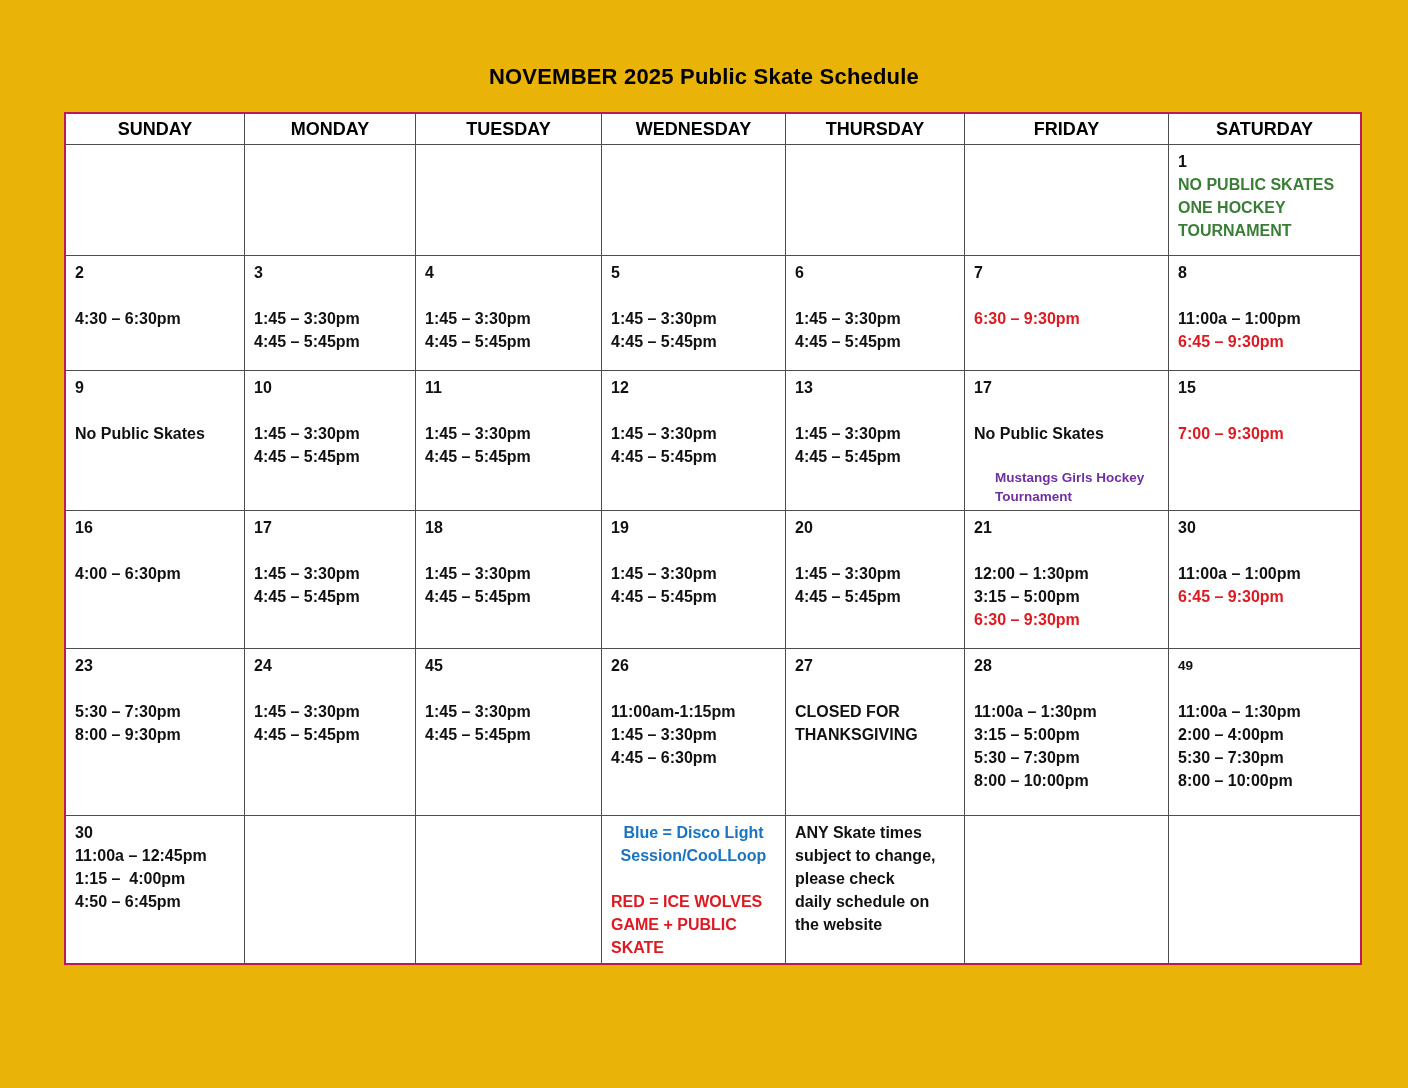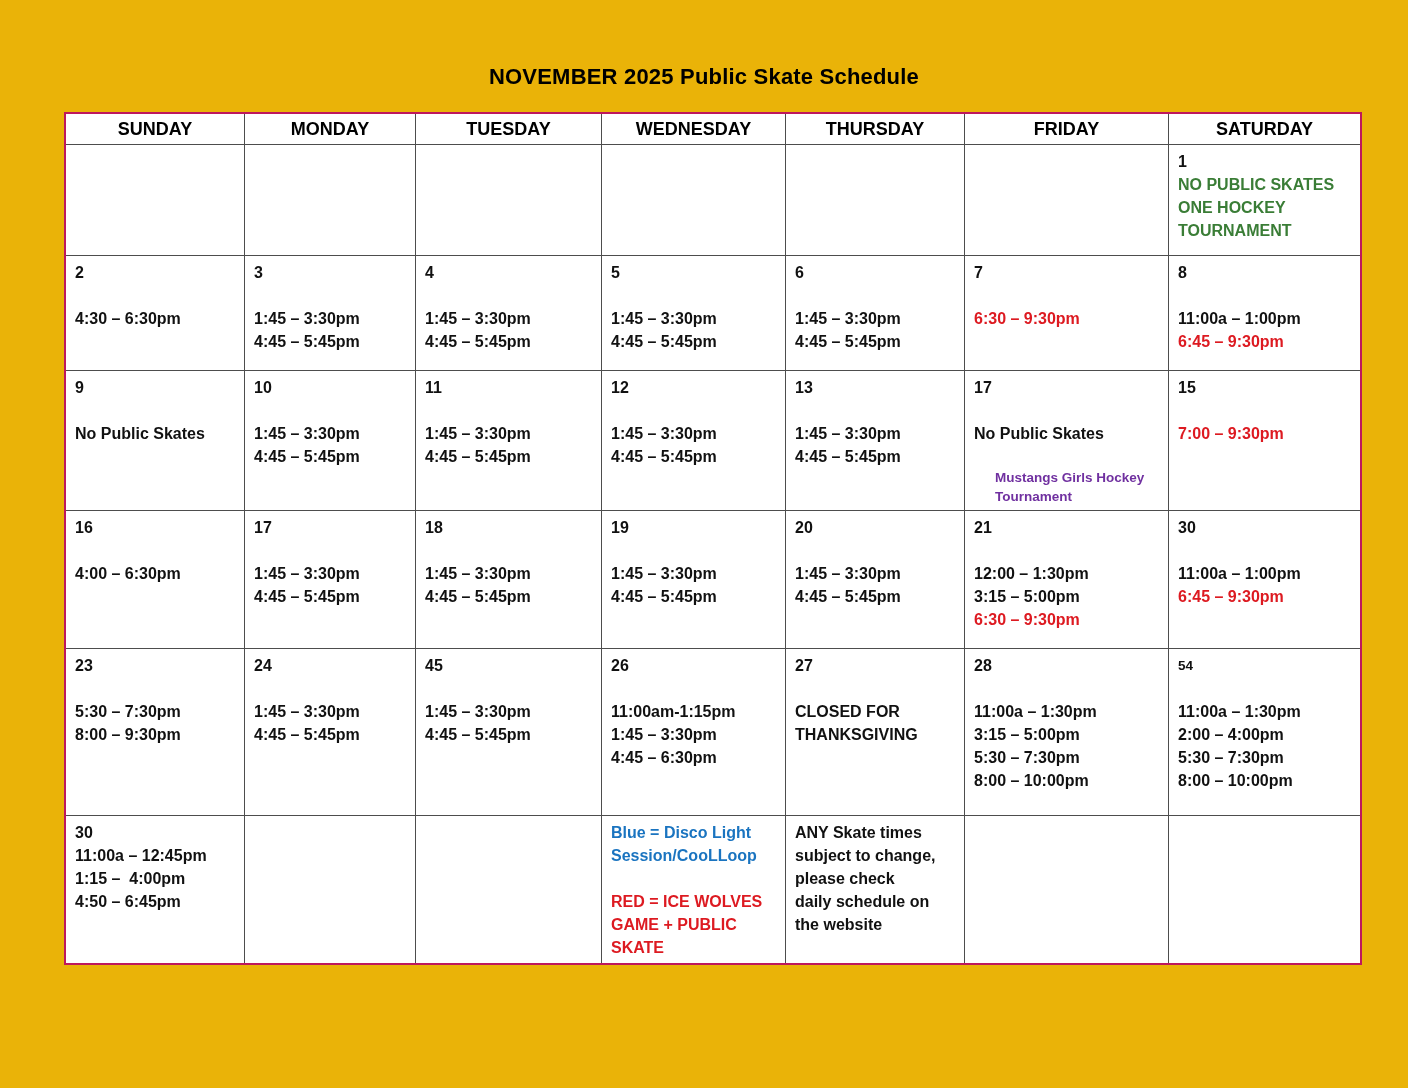--- a/index.html
+++ b/index.html
@@ -30,21 +30,21 @@
   tbody tr:nth-child(4){height:138px}
   tbody tr:nth-child(5){height:167px}
   tbody tr:nth-child(6){height:132px}
   .date{font-size:16px;line-height:23px;min-height:23px;white-space:pre-wrap;}
   .date.sm-date{font-size:13.5px;}
   .line{font-size:16px;line-height:23px;min-height:23px;white-space:pre-wrap;}
   .line.sm{font-size:13.5px;line-height:19px;min-height:19px;margin-left:21px;}
   .c-k{color:var(--c-black);}
   .c-r{color:var(--c-red);}
   .c-g{color:var(--c-green);}
-  .c-b{color:var(--c-blue);}
+  .c-b{color:var(--c-blue);text-align:center;}
   .c-p{color:var(--c-purple);}
 </style>
 </head>
 <body>
 
 <div class="page">
   <div class="title">NOVEMBER 2025 Public Skate Schedule</div>
   <table class="cal">
     <thead>
       <tr>
@@ -236,21 +236,21 @@
           </td>
           <td>
             <div class="date">28</div>
             <div class="line c-k"></div>
             <div class="line c-k">11:00a – 1:30pm</div>
             <div class="line c-k">3:15 – 5:00pm</div>
             <div class="line c-k">5:30 – 7:30pm</div>
             <div class="line c-k">8:00 – 10:00pm</div>
           </td>
           <td>
-            <div class="date sm-date">54</div>
+            <div class="date sm-date">49</div>
             <div class="line c-k"></div>
             <div class="line c-k">11:00a – 1:30pm</div>
             <div class="line c-k">2:00 – 4:00pm</div>
             <div class="line c-k">5:30 – 7:30pm</div>
             <div class="line c-k">8:00 – 10:00pm</div>
           </td>
         </tr>
         <tr>
           <td>
             <div class="date">30</div>

